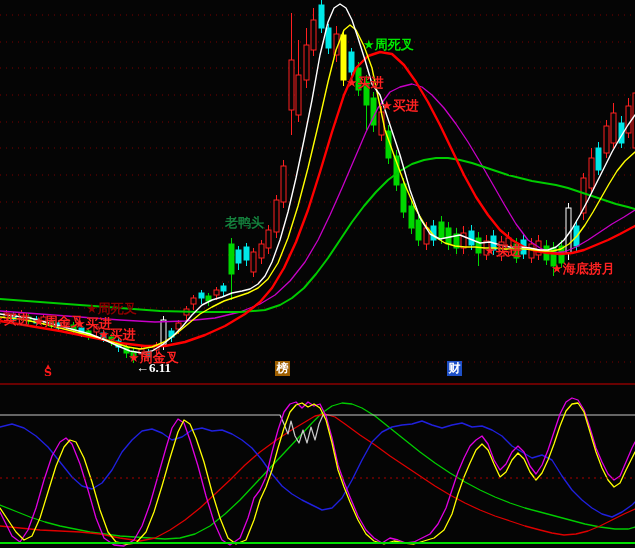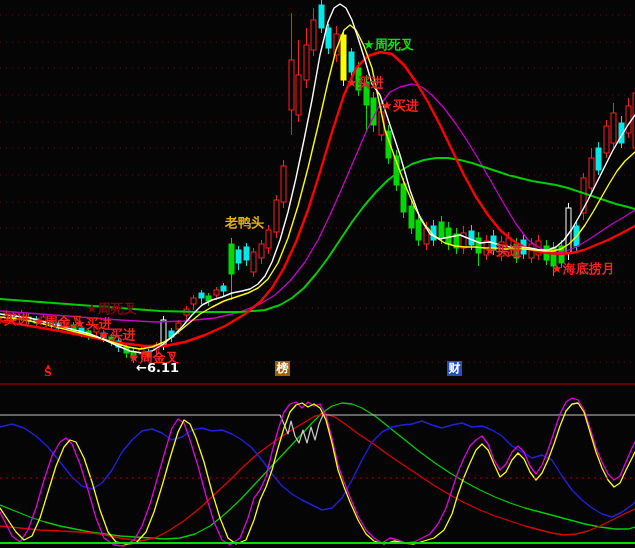--- a/index.html
+++ b/index.html
@@ -226,30 +226,30 @@
     <g id="g-rules">
         <line x1="0" x2="635" y1="384" y2="384" stroke="#8b0000" stroke-width="1.5"></line>
         <line x1="0" x2="635" y1="478" y2="478" stroke="#aa0000" stroke-width="1" stroke-dasharray="2 4"></line>
         <line x1="0" x2="635" y1="543" y2="543" stroke="#00dd00" stroke-width="2" stroke-dasharray="none"></line>
       </g>
   </svg>
   <div class="labels-layer" id="labels-layer">
       <div class="sig" style="left: 363px; top: 38px; color: rgb(0, 230, 0);">★周死叉</div>
       <div class="sig" style="left: 346px; top: 76px; color: rgb(255, 34, 34);">★买进</div>
       <div class="sig" style="left: 381px; top: 99px; color: rgb(255, 34, 34);">★买进</div>
-      <div class="sig" style="left: 225px; top: 216px; color: #eab308;">老鸭头</div>
+      <div class="sig" style="left: 225px; top: 216px; color: #15803d;">老鸭头</div>
       <div class="sig" style="left: 484px; top: 244px; color: rgb(255, 34, 34);">★买进</div>
       <div class="sig" style="left: 551px; top: 262px; color: rgb(255, 34, 34);">★海底捞月</div>
       <div class="sig" style="left: -8px; top: 313px; color: rgb(255, 34, 34);">★买进</div>
       <div class="sig" style="left: 33px; top: 315px; color: rgb(255, 34, 34);">★周金叉</div>
       <div class="sig" style="left: 74px; top: 317px; color: rgb(255, 34, 34);">★买进</div>
       <div class="sig" style="left: 86px; top: 302px; color: rgb(139, 0, 0);">★周死叉</div>
       <div class="sig" style="left: 98px; top: 328px; color: rgb(255, 34, 34);">★买进</div>
       <div class="sig" style="left: 128px; top: 351px; color: rgb(255, 34, 34);">★周金叉</div>
-      <div class="sig" style="left: 136px; top: 361px; color: rgb(255, 255, 255);">←6.11</div>
+      <div class="sig" style="left: 136px; top: 361px; color: rgb(255, 255, 255); font-family: Liberation Serif, serif;">←6.11</div>
       <div class="badge" style="left: 275px; top: 361px; background: rgb(160, 96, 0);">榜</div>
       <div class="badge" style="left: 447px; top: 361px; background: rgb(30, 80, 200);">财</div>
       <div class="sellmark" style="left: 44px; top: 363px;">
         <span class="arr">▲</span>
         <span class="ltr">S</span>
       </div>
     </div>
 </div>
 
 </body></html>

